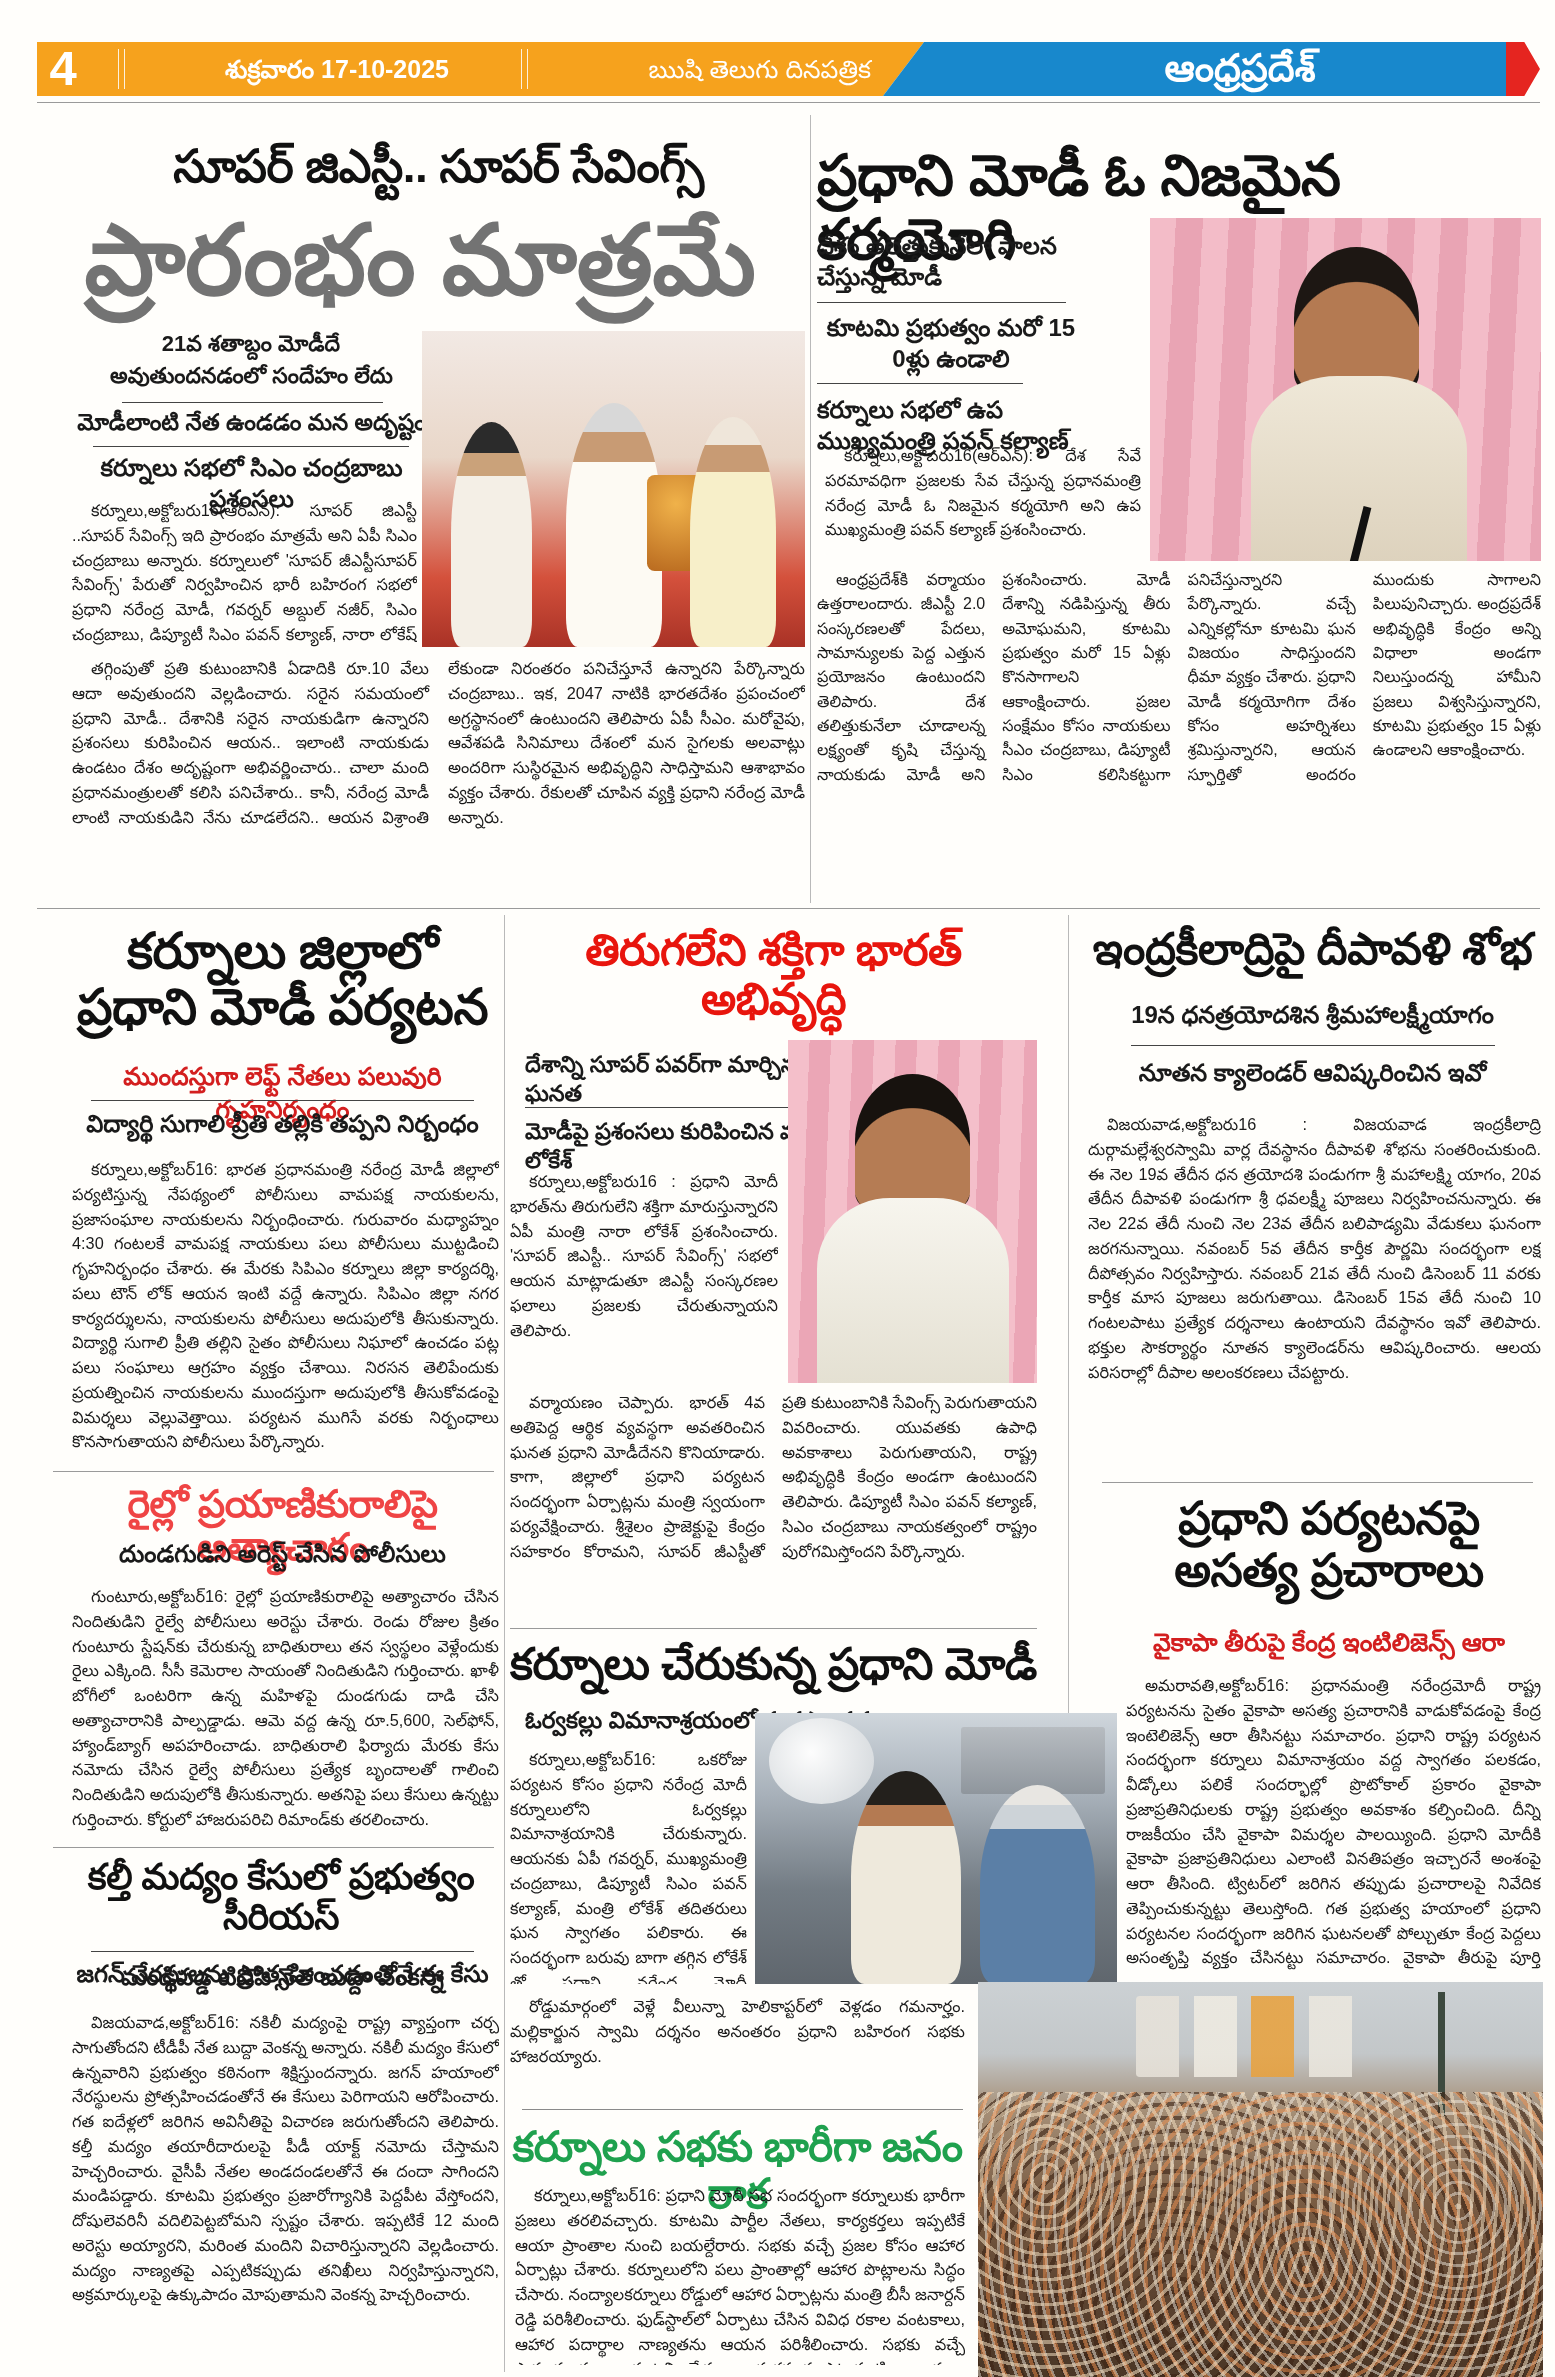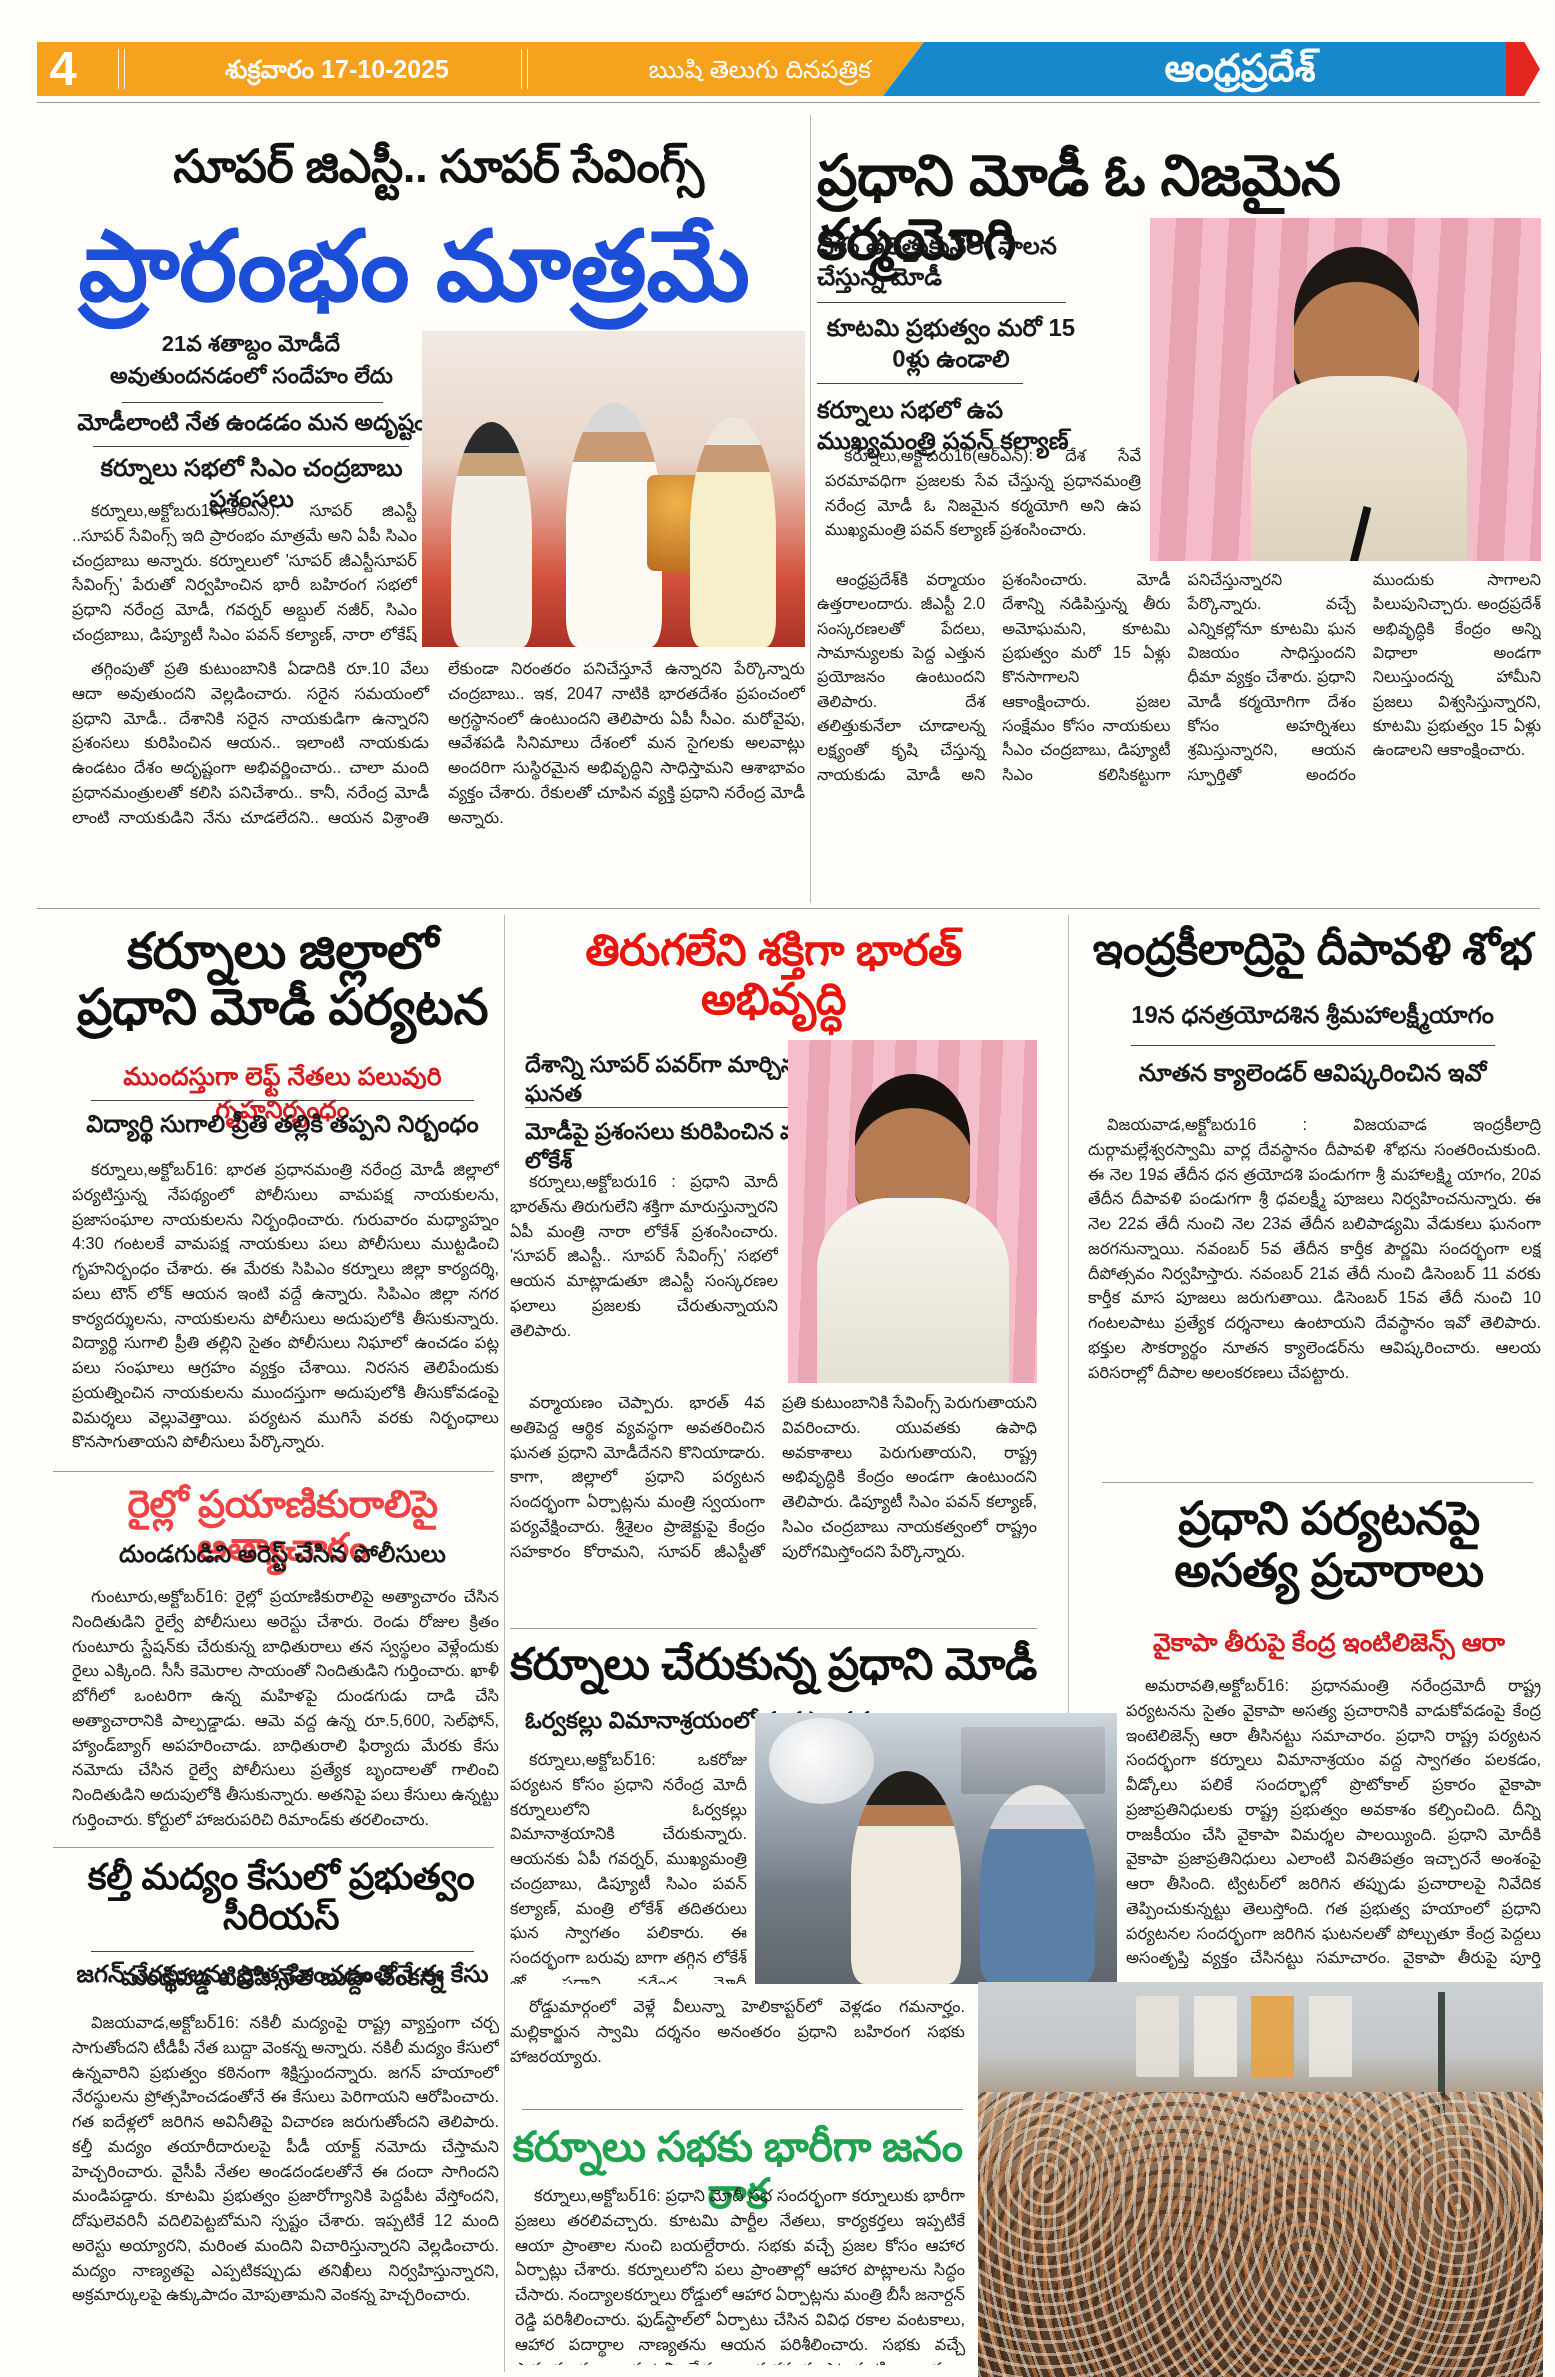--- a/index.html
+++ b/index.html
@@ -45,21 +45,21 @@
   <div class="abs hrule" style="left:37px;top:908px;width:1503px;"></div>
   <div class="abs vrule" style="left:504px;top:915px;height:1457px;"></div>
   <div class="abs vrule" style="left:1068px;top:915px;height:1054px;"></div>
   <div class="abs hrule" style="left:53px;top:1471px;width:441px;"></div>
   <div class="abs hrule" style="left:53px;top:1847px;width:441px;"></div>
   <div class="abs hrule" style="left:510px;top:1628px;width:527px;"></div>
   <div class="abs hrule" style="left:1102px;top:1482px;width:431px;"></div>
   <div class="abs hrule" style="left:522px;top:2109px;width:441px;background:#8a8a8a;"></div>
 
   <div class="abs hl ctr" style="left:72px;top:141px;width:733px;font-size:46px;color:#111;">సూపర్ జిఎస్టీ.. సూపర్ సేవింగ్స్</div>
-  <div class="abs hl ctr" style="left:40px;top:206px;width:748px;font-size:98px;color:#1d4ed8;margin-top:6px;">ప్రారంభం మాత్రమే</div>
+  <div class="abs hl ctr" style="left:46px;top:206px;width:748px;font-size:98px;color:#737373;">ప్రారంభం మాత్రమే</div>
 
   <div class="abs sub ctr" style="left:81px;top:330px;width:340px;font-size:22px;">21వ శతాబ్దం మోడీదే</div>
   <div class="abs sub ctr" style="left:72px;top:362px;width:359px;font-size:22px;">అవుతుందనడంలో సందేహం లేదు</div>
   <div class="abs thinrule" style="left:122px;top:402px;width:261px;"></div>
   <div class="abs sub ctr" style="left:67px;top:408px;width:369px;font-size:23px;">మోడీలాంటి నేత ఉండడం మన అదృష్టం</div>
   <div class="abs thinrule" style="left:93px;top:446px;width:316px;"></div>
   <div class="abs sub ctr" style="left:62px;top:452px;width:379px;font-size:24px;">కర్నూలు సభలో సిఎం చంద్రబాబు ప్రశంసలు</div>
 
   <div class="photo" style="left:422px;top:331px;width:383px;height:316px;background:linear-gradient(180deg,#f2e9e4 0%,#e9d7c9 40%,#d4513c 78%,#a93226 100%);">
     <div class="fig" style="left:29px;top:91px;width:81px;height:225px;background:linear-gradient(180deg,#2b2b2b 0 14%,#caa27a 14% 24%,#f4efe6 24% 100%);"></div>

